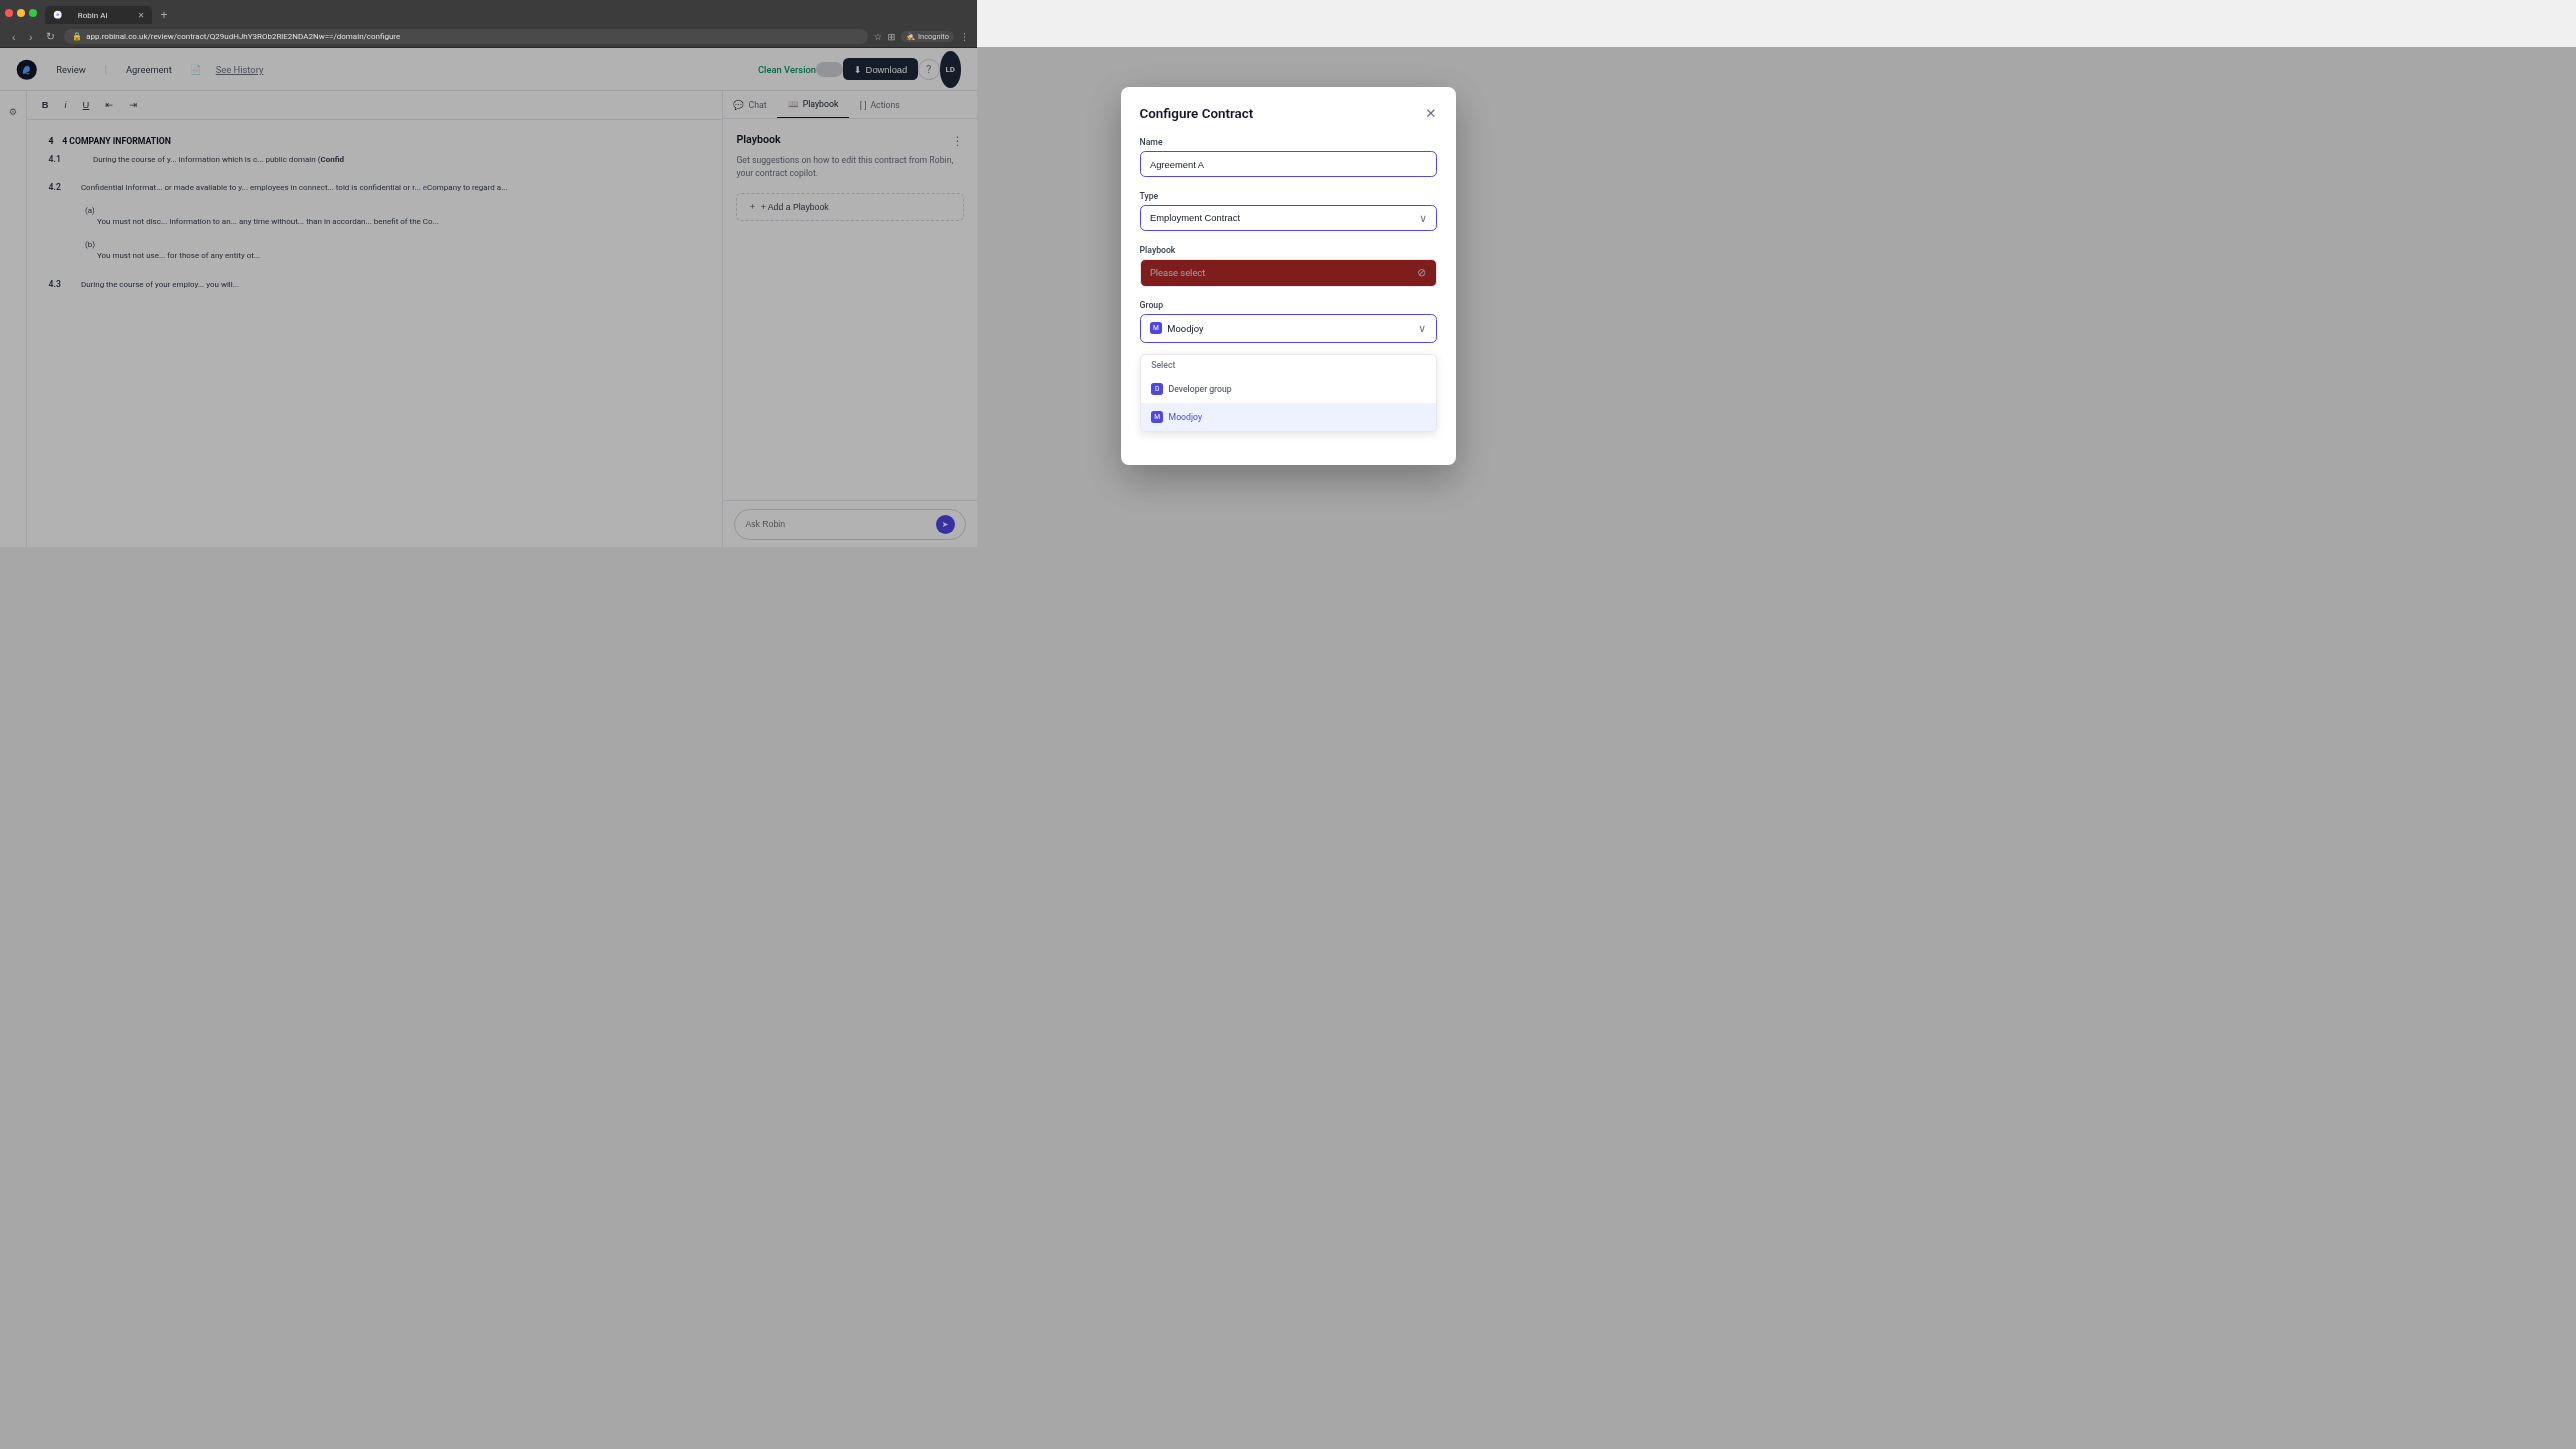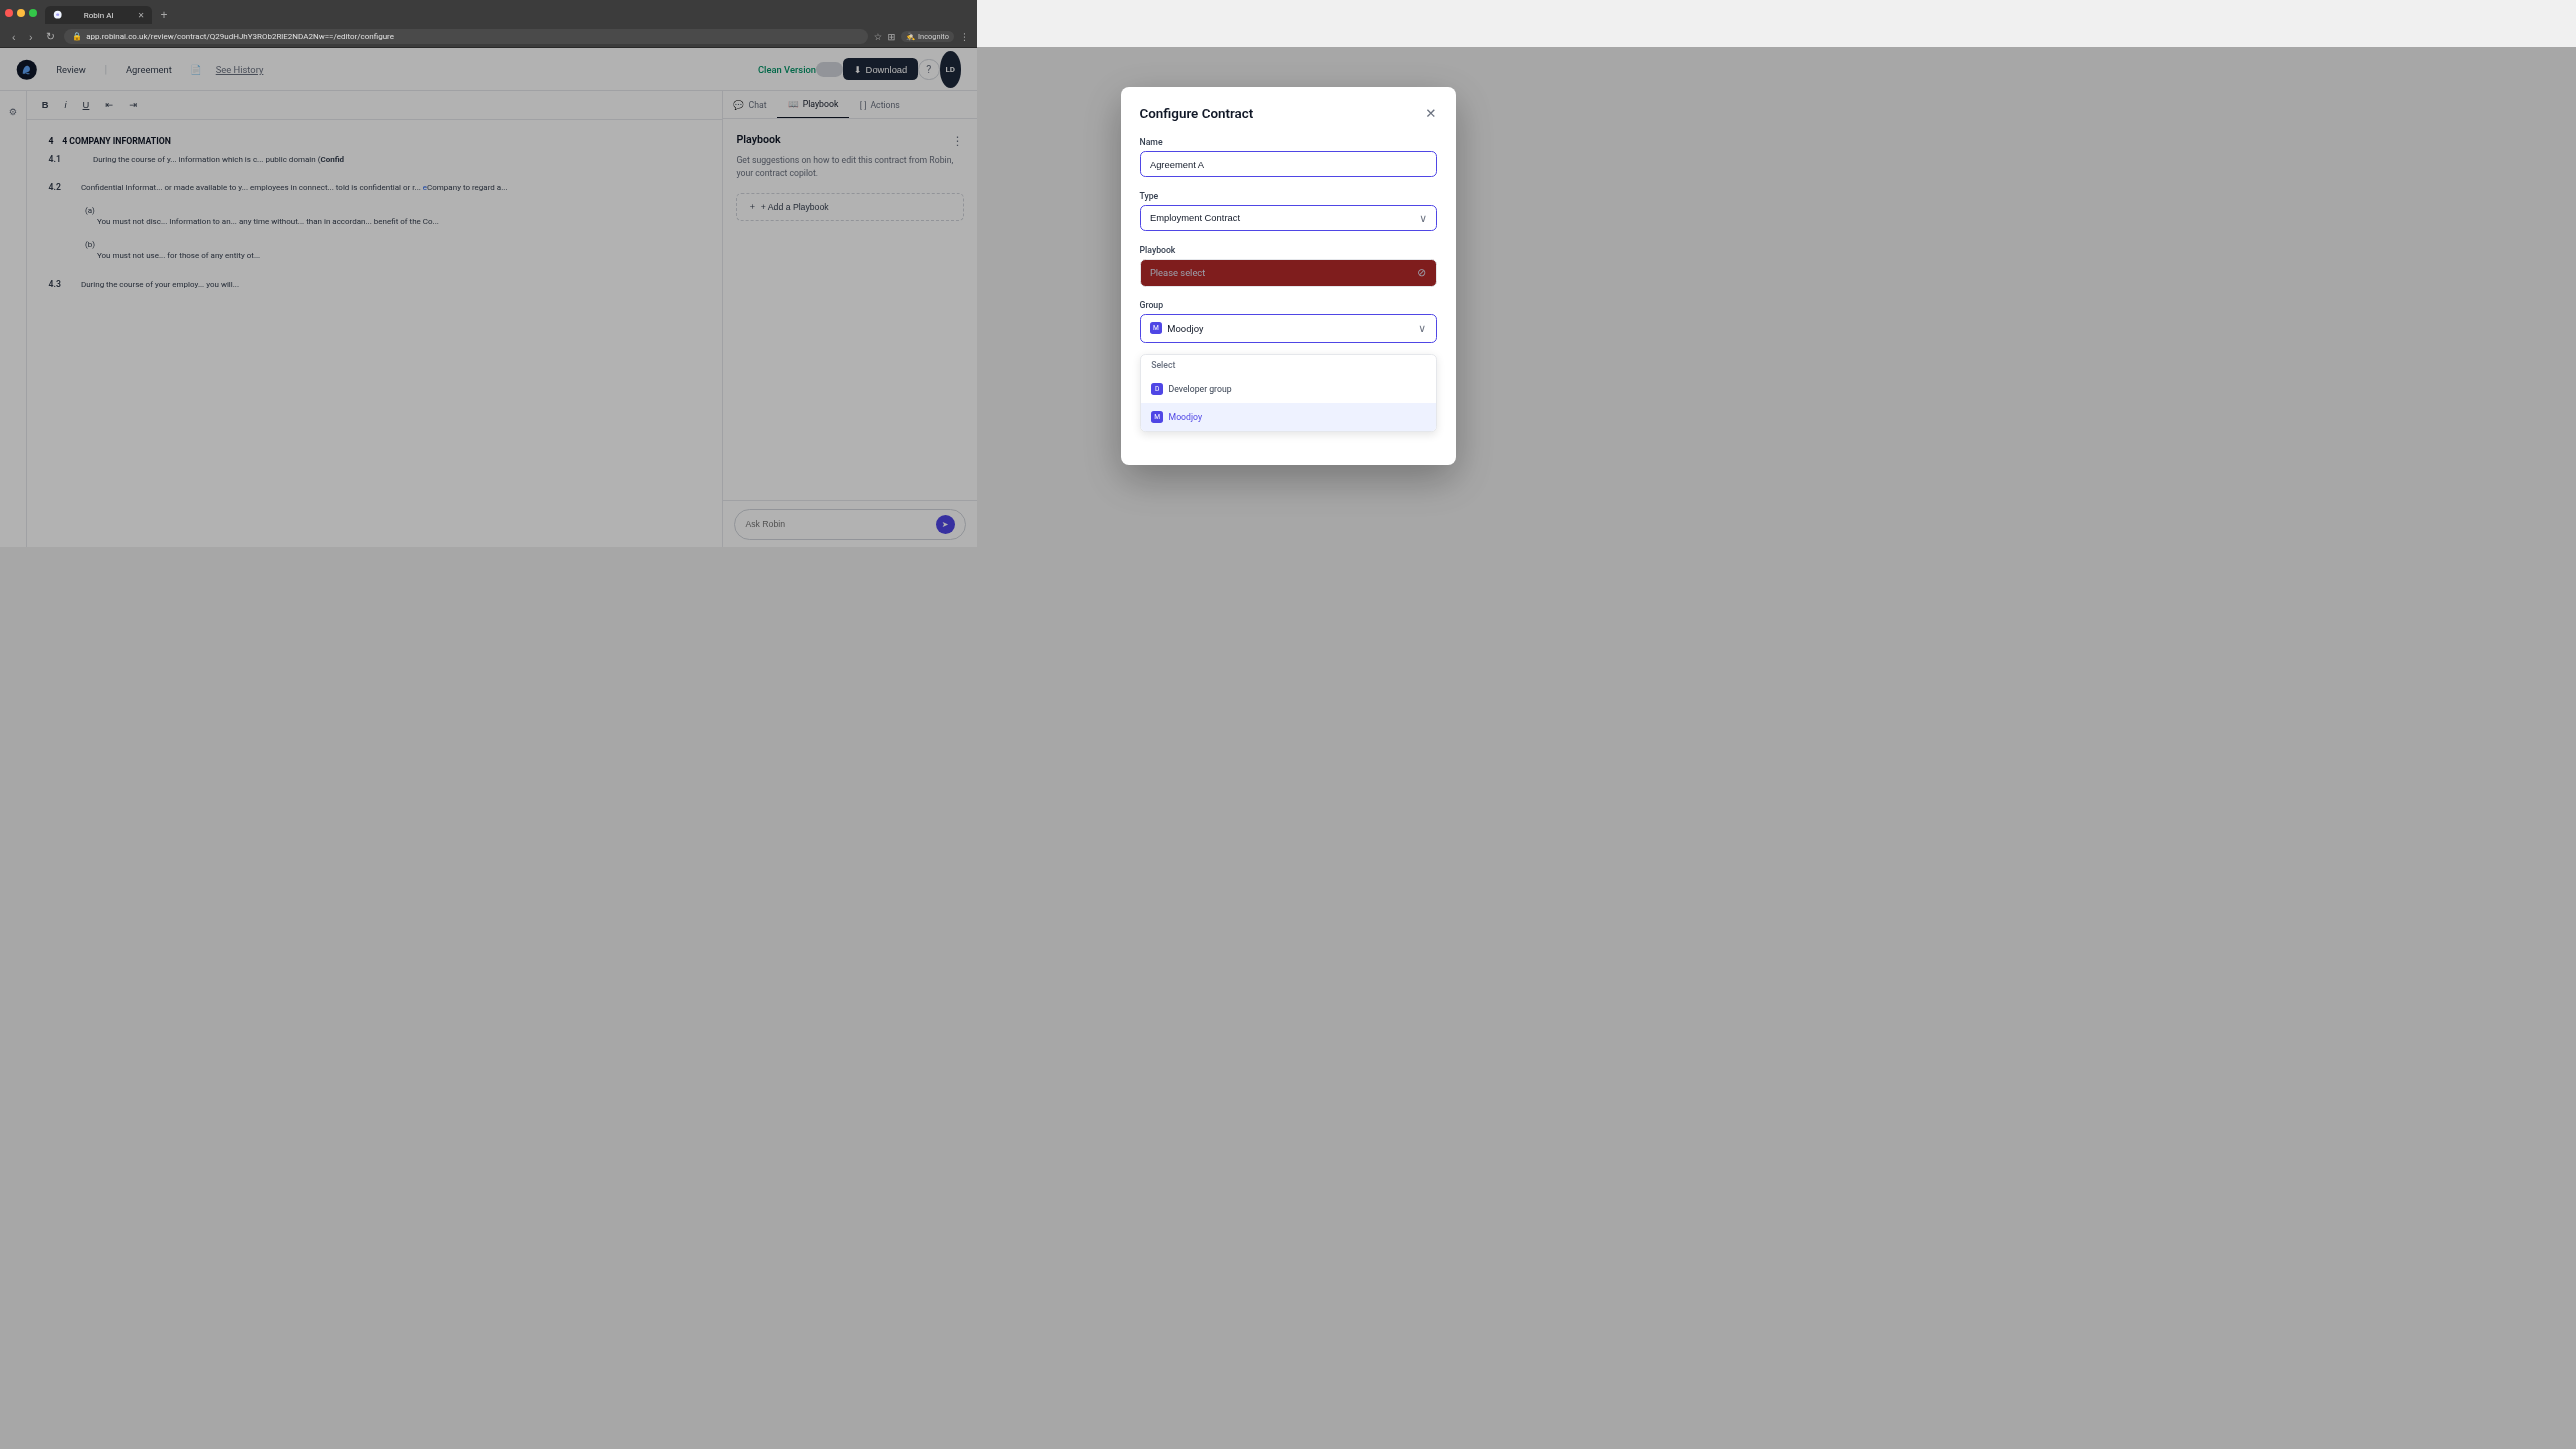--- a/index.html
+++ b/index.html
@@ -1,21 +1,21 @@
 <!DOCTYPE html>
 <html style="font-size:10.7px"><head>
   <meta charset="utf-8">
   <style>
     * { box-sizing: border-box; margin: 0; padding: 0; }
     body { font-family: -apple-system, BlinkMacSystemFont, 'Segoe UI', Roboto, sans-serif; background: #f0f0f0; width: 977px; height: 547px; overflow: hidden; position: relative; }
 
     
     .browser-chrome { background: #2c2c2c; width: 100%; }
     .tab-bar { display: flex; align-items: center; background: #3c3c3c; padding: 5.4px 5.4px 0; gap: 2.7px; }
-    .tab { display: flex; align-items: center; background: #2c2c2c; border-radius: 5.4px 5.4px 0 0; padding: 4px 8px; gap: 21px; min-width: 107px; }
+    .tab { display: flex; align-items: center; background: #2c2c2c; border-radius: 5.4px 5.4px 0 0; padding: 4px 8px; gap: 15px; min-width: 107px; }
     .tab-favicon { width: 9.4px; height: 9.4px; }
     .tab-title { font-size: 8px; color: #e0e0e0; }
     .tab-close { color: #aaa; font-size: 8px; cursor: pointer; margin-left: auto; }
     .tab-new { background: none; border: none; color: #aaa; font-size: 12px; cursor: pointer; padding: 2.7px 5.4px; }
     .win-btn { width: 8px; height: 8px; border-radius: 50%; cursor: pointer; }
     .win-min { background: #fdbc40; }
     .win-max { background: #34c749; }
     .win-close { background: #fc5753; }
 
     .address-bar { display: flex; align-items: center; background: #3c3c3c; padding: 4px 8px; gap: 5.4px; }
@@ -127,21 +127,21 @@
       <span class="tab-close">✕</span>
     </div>
     <button class="tab-new">+</button>
   </div>
   <div class="address-bar">
     <button class="nav-btn">‹</button>
     <button class="nav-btn">›</button>
     <button class="nav-btn">↻</button>
     <div class="address-input">
       <span style="color:#aaa;font-size:8px;">🔒</span>
-      <span class="address-text">app.robinai.co.uk/review/contract/Q29udHJhY3ROb2RlE2NDA2Nw==/editor/configure</span>
+      <span class="address-text">app.robinai.co.uk/review/contract/Q29udHJhY3ROb2RlE2NDA2Nw==/domain/configure</span>
     </div>
     <div class="address-icons">
       <span class="addr-icon">☆</span>
       <span class="addr-icon">⊞</span>
       <div class="incognito-badge">
         <span>🕵</span>
         <span>Incognito</span>
       </div>
       <span class="addr-icon">⋮</span>
     </div>

